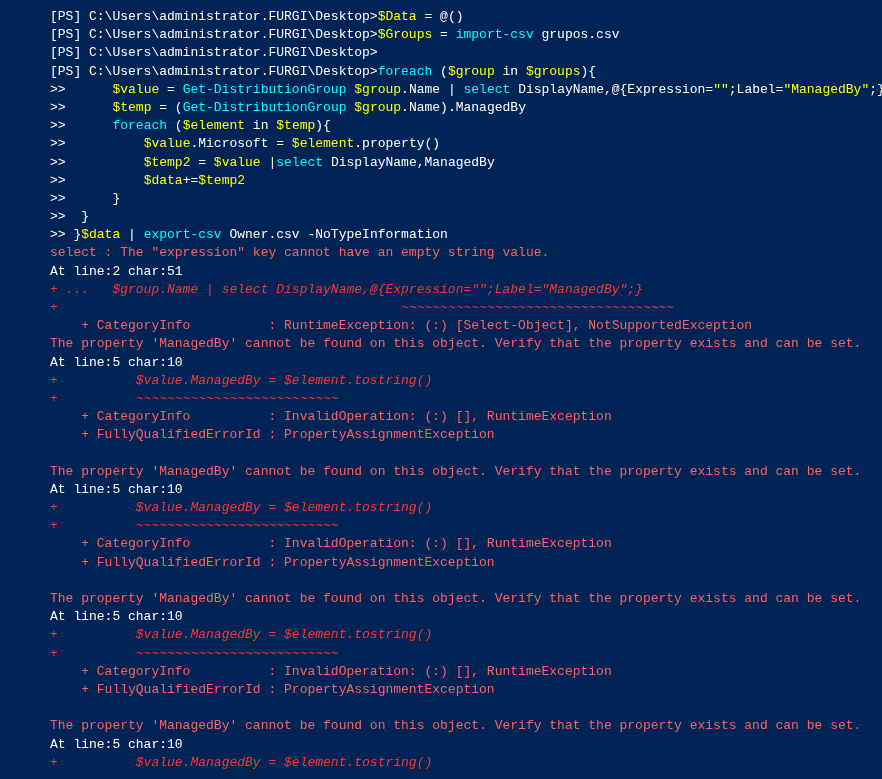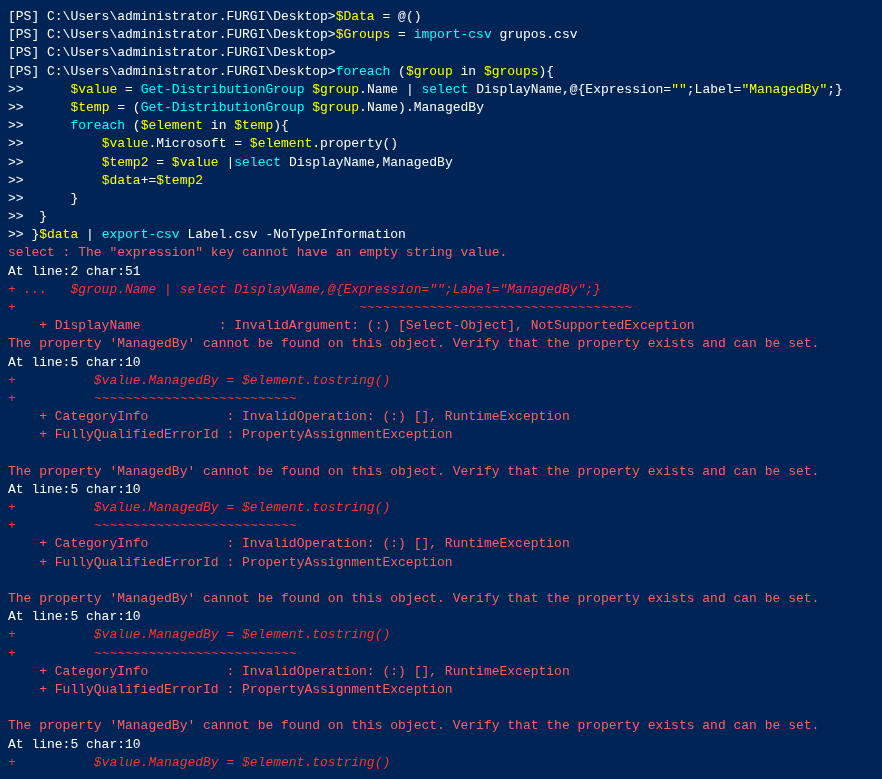--- a/index.html
+++ b/index.html
@@ -14,20 +14,21 @@
       padding: 8px;
     }
     .terminal {
       width: 100%;
       min-height: 779px;
       background-color: #012456;
     }
     .line {
       white-space: pre;
       display: block;
+      margin-left: 42px;
     }
     .cyan { color: #00ffff; }
     .yellow { color: #ffff00; }
     .white { color: #ffffff; }
     .red { color: #ff3333; font-style: italic; }
     .light-red { color: #ff6060; }
   </style>
 </head>
 <body>
 
@@ -50,31 +51,31 @@
   <span class="line"><span class="white">&gt;&gt;          </span><span class="yellow">$value</span><span class="white">.Microsoft = </span><span class="yellow">$element</span><span class="white">.property()</span></span>
 
   <span class="line"><span class="white">&gt;&gt;          </span><span class="yellow">$temp2</span><span class="white"> = </span><span class="yellow">$value</span><span class="white"> |</span><span class="cyan">select</span><span class="white"> DisplayName,ManagedBy</span></span>
 
   <span class="line"><span class="white">&gt;&gt;          </span><span class="yellow">$data</span><span class="white">+=</span><span class="yellow">$temp2</span></span>
 
   <span class="line"><span class="white">&gt;&gt;      }</span></span>
 
   <span class="line"><span class="white">&gt;&gt;  }</span></span>
 
-  <span class="line"><span class="white">&gt;&gt; }</span><span class="yellow">$data</span><span class="white"> | </span><span class="cyan">export-csv</span><span class="white"> Label.csv -NoTypeInformation</span></span>
+  <span class="line"><span class="white">&gt;&gt; }</span><span class="yellow">$data</span><span class="white"> | </span><span class="cyan">export-csv</span><span class="white"> Owner.csv -NoTypeInformation</span></span>
 
   <span class="line"><span class="light-red">select : The "expression" key cannot have an empty string value.</span></span>
 
   <span class="line"><span class="white">At line:2 char:51</span></span>
 
   <span class="line"><span class="red">+ ...   $group.Name | select DisplayName,@{Expression="";Label="ManagedBy";}</span></span>
 
   <span class="line"><span class="red">+                                            ~~~~~~~~~~~~~~~~~~~~~~~~~~~~~~~~~~~</span></span>
 
-  <span class="line"><span class="light-red">    + DisplayName          : InvalidArgument: (:) [Select-Object], NotSupportedException</span></span>
+  <span class="line"><span class="light-red">    + CategoryInfo          : RuntimeException: (:) [Select-Object], NotSupportedException</span></span>
 
 
   <span class="line"><span class="light-red">The property 'ManagedBy' cannot be found on this object. Verify that the property exists and can be set.</span></span>
   <span class="line"><span class="white">At line:5 char:10</span></span>
   <span class="line"><span class="red">+          $value.ManagedBy = $element.tostring()</span></span>
   <span class="line"><span class="red">+          ~~~~~~~~~~~~~~~~~~~~~~~~~~</span></span>
   <span class="line"><span class="light-red">    + CategoryInfo          : InvalidOperation: (:) [], RuntimeException</span></span>
   <span class="line"><span class="light-red">    + FullyQualifiedErrorId : PropertyAssignmentException</span></span>
   <span class="line"> </span>
 

